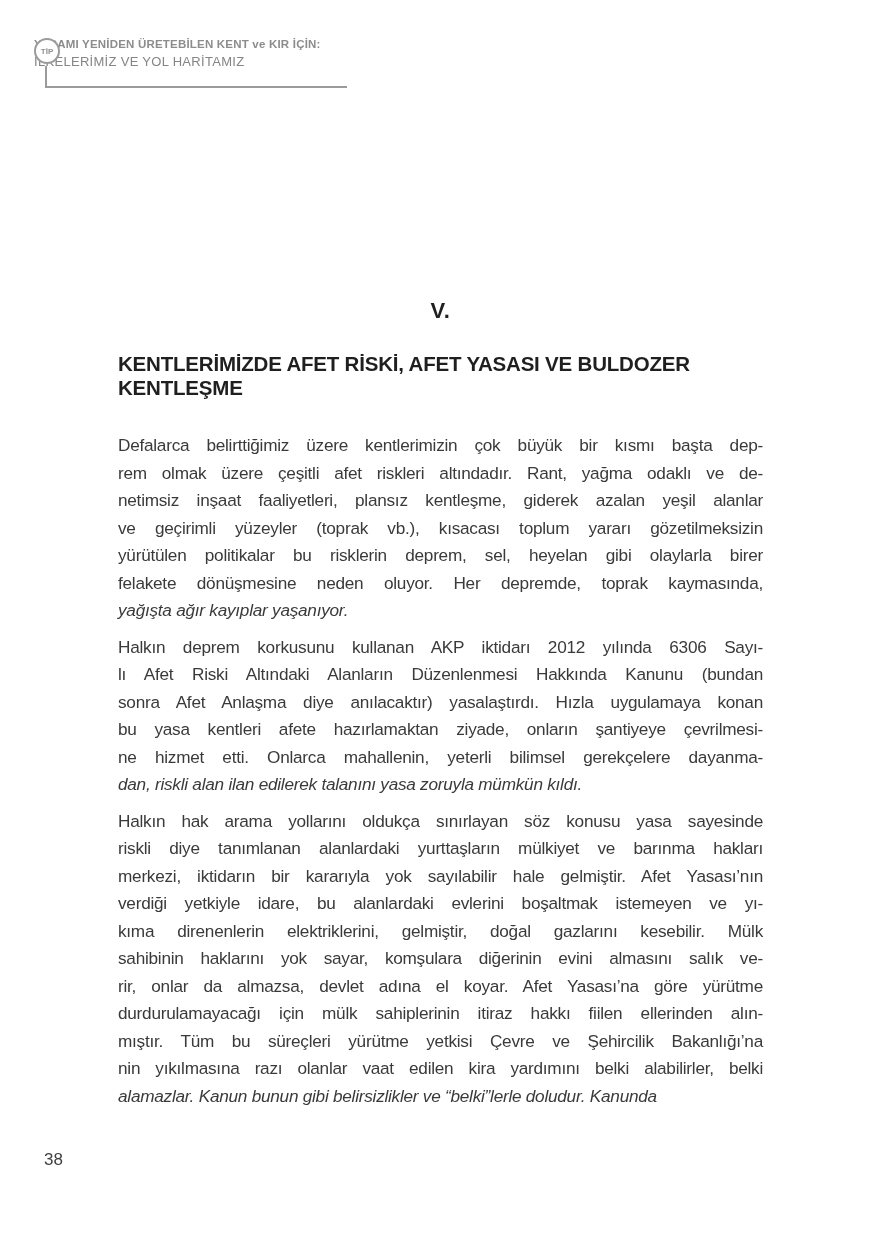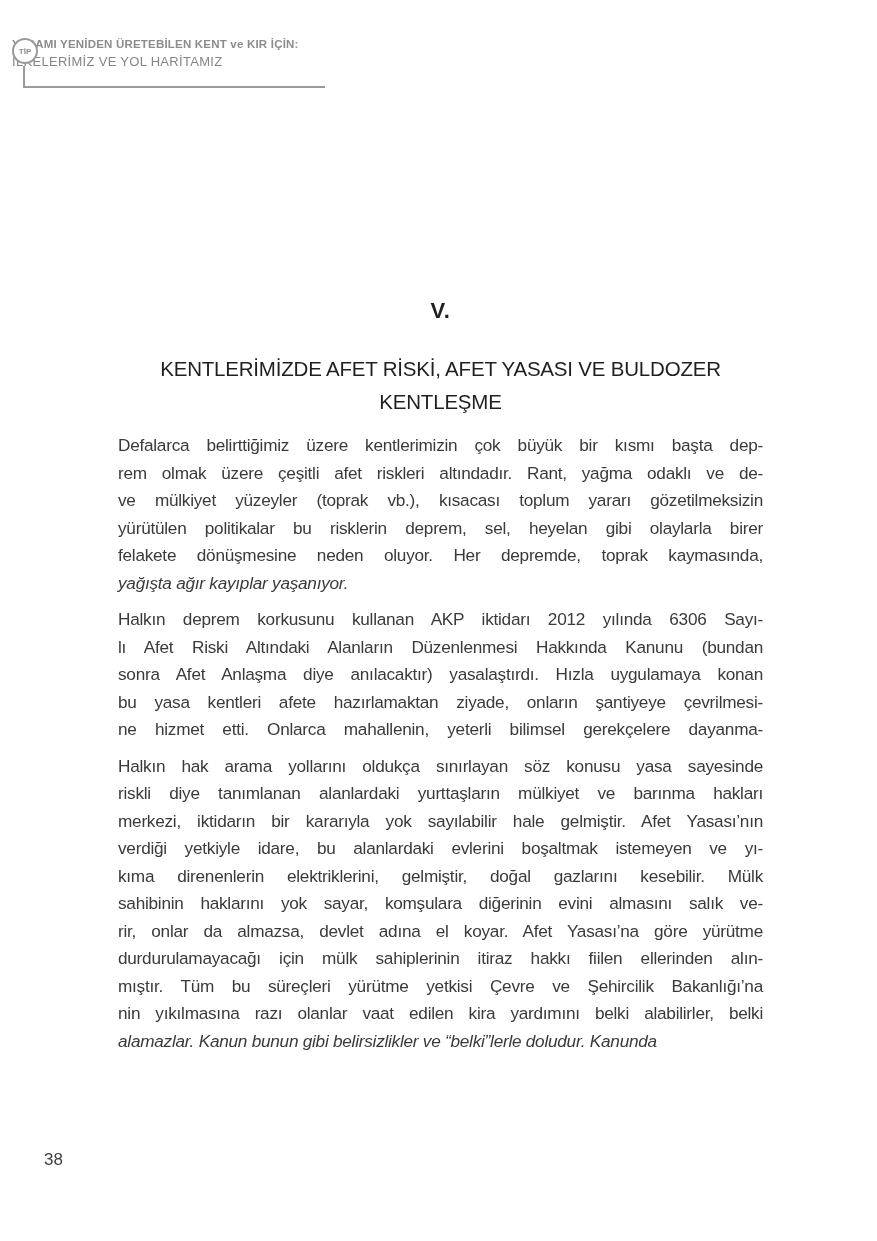--- a/index.html
+++ b/index.html
@@ -5,21 +5,21 @@
   html,body { margin:0; padding:0; background:#ffffff; }
   .page {
     position:relative;
     width:877px; height:1241px;
     background:#ffffff;
     font-family:"Liberation Sans","DejaVu Sans",sans-serif;
     overflow:hidden;
   }
 
   
-  .header { position:absolute; top:36px; left:12px; width:320px; }
+  .header { position:absolute; top:36px; left:34px; width:320px; }
   .logo-wrap { position:absolute; top:2px; left:0; width:30px; height:30px; }
   .logo-circle {
     width:26px; height:26px; border-radius:50%;
     border:2px solid #9b9b9b; box-sizing:border-box;
     display:flex; align-items:center; justify-content:center;
     color:#8f8f8f; font-size:8px; font-weight:bold; letter-spacing:0;
     background:#fff;
   }
   .logo-stem { position:absolute; left:11px; top:28px; width:2px; height:22px; background:#9b9b9b; }
   .header-text { color:#8c8c8c; }
@@ -27,23 +27,23 @@
   .header-line2 { font-size:13px; font-weight:normal; letter-spacing:0.3px; line-height:18px; color:#858585; }
   .header-rule { position:absolute; top:50px; left:11px; width:302px; height:0; border-bottom:2px solid #9b9b9b; }
 
   
   .content-col { position:absolute; left:118px; width:645px; }
   .section-number {
     top:298px; text-align:center;
     font-size:22px; font-weight:bold; color:#1f1f1f; letter-spacing:0.5px;
   }
   .section-title {
-    top:352px; text-align:center;
-    font-size:20.5px; font-weight:normal; color:#1f1f1f;
-    line-height:33px; letter-spacing:-0.2px;
+    top:352px; 
+    font-size:20.5px; font-weight:bold; color:#1f1f1f;
+    line-height:24px; letter-spacing:-0.2px;
   }
 
   
   .article-body { top:432px; color:#3a3a3a; font-size:17.2px; letter-spacing:-0.25px; }
   .para { margin:0 0 9px 0; }
   .line {
     line-height:27.5px; height:27.5px; white-space:nowrap;
     text-align:justify; text-align-last:justify;
   }
   .line.last { text-align-last:left;font-style:italic; }
@@ -74,31 +74,33 @@
   </div>
 
   <div class="content-col section-number" style="position:absolute;">V.</div>
 
   <div class="content-col section-title" style="position:absolute;">KENTLERİMİZDE AFET RİSKİ, AFET YASASI VE BULDOZER KENTLEŞME</div>
 
   <div class="content-col article-body" style="position:absolute;">
       <div class="para">
         <div class="line">Defalarca belirttiğimiz üzere kentlerimizin çok büyük bir kısmı başta dep-</div>
         <div class="line">rem olmak üzere çeşitli afet riskleri altındadır. Rant, yağma odaklı ve de-</div>
-        <div class="line">ve mülkiyet yüzeyler (toprak vb.), kısacası toplum yararı gözetilmeksizin</div>
+        <div class="line">netimsiz inşaat faaliyetleri, plansız kentleşme, giderek azalan yeşil alanlar</div>
+        <div class="line">ve geçirimli yüzeyler (toprak vb.), kısacası toplum yararı gözetilmeksizin</div>
         <div class="line">yürütülen politikalar bu risklerin deprem, sel, heyelan gibi olaylarla birer</div>
         <div class="line">felakete dönüşmesine neden oluyor. Her depremde, toprak kaymasında,</div>
         <div class="line last">yağışta ağır kayıplar yaşanıyor.</div>
       </div>
       <div class="para">
         <div class="line">Halkın deprem korkusunu kullanan AKP iktidarı 2012 yılında 6306 Sayı-</div>
         <div class="line">lı Afet Riski Altındaki Alanların Düzenlenmesi Hakkında Kanunu (bundan</div>
         <div class="line">sonra Afet Anlaşma diye anılacaktır) yasalaştırdı. Hızla uygulamaya konan</div>
         <div class="line">bu yasa kentleri afete hazırlamaktan ziyade, onların şantiyeye çevrilmesi-</div>
         <div class="line">ne hizmet etti. Onlarca mahallenin, yeterli bilimsel gerekçelere dayanma-</div>
+        <div class="line last">dan, riskli alan ilan edilerek talanını yasa zoruyla mümkün kıldı.</div>
       </div>
       <div class="para">
         <div class="line">Halkın hak arama yollarını oldukça sınırlayan söz konusu yasa sayesinde</div>
         <div class="line">riskli diye tanımlanan alanlardaki yurttaşların mülkiyet ve barınma hakları</div>
         <div class="line">merkezi, iktidarın bir kararıyla yok sayılabilir hale gelmiştir. Afet Yasası’nın</div>
         <div class="line">verdiği yetkiyle idare, bu alanlardaki evlerini boşaltmak istemeyen ve yı-</div>
         <div class="line">kıma direnenlerin elektriklerini, gelmiştir, doğal gazlarını kesebilir. Mülk</div>
         <div class="line">sahibinin haklarını yok sayar, komşulara diğerinin evini almasını salık ve-</div>
         <div class="line">rir, onlar da almazsa, devlet adına el koyar. Afet Yasası’na göre yürütme</div>
         <div class="line">durdurulamayacağı için mülk sahiplerinin itiraz hakkı fiilen ellerinden alın-</div>

